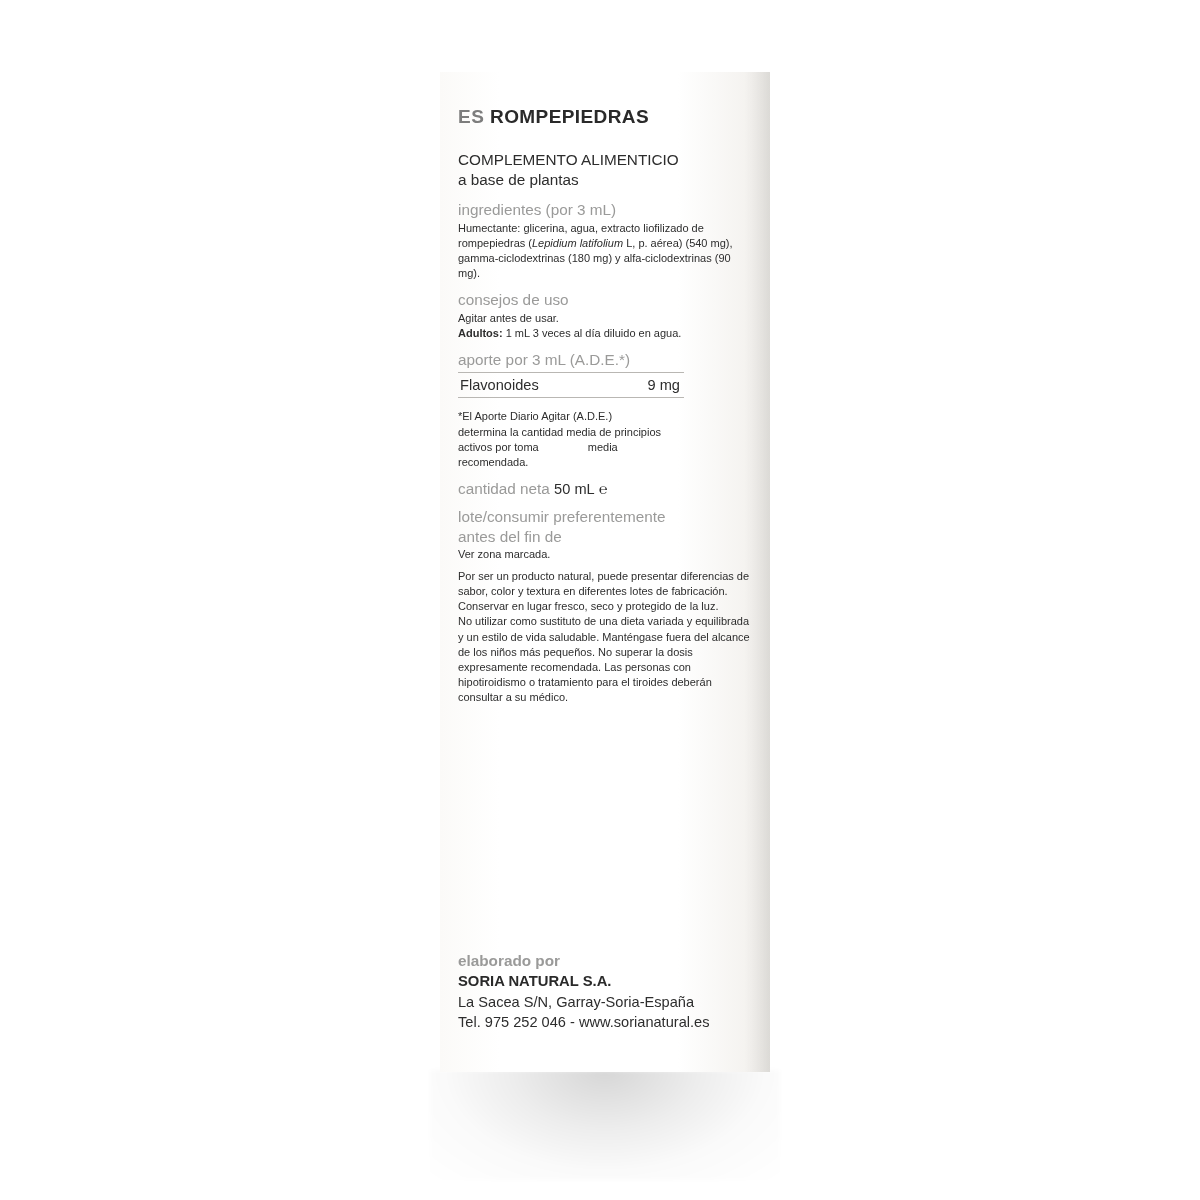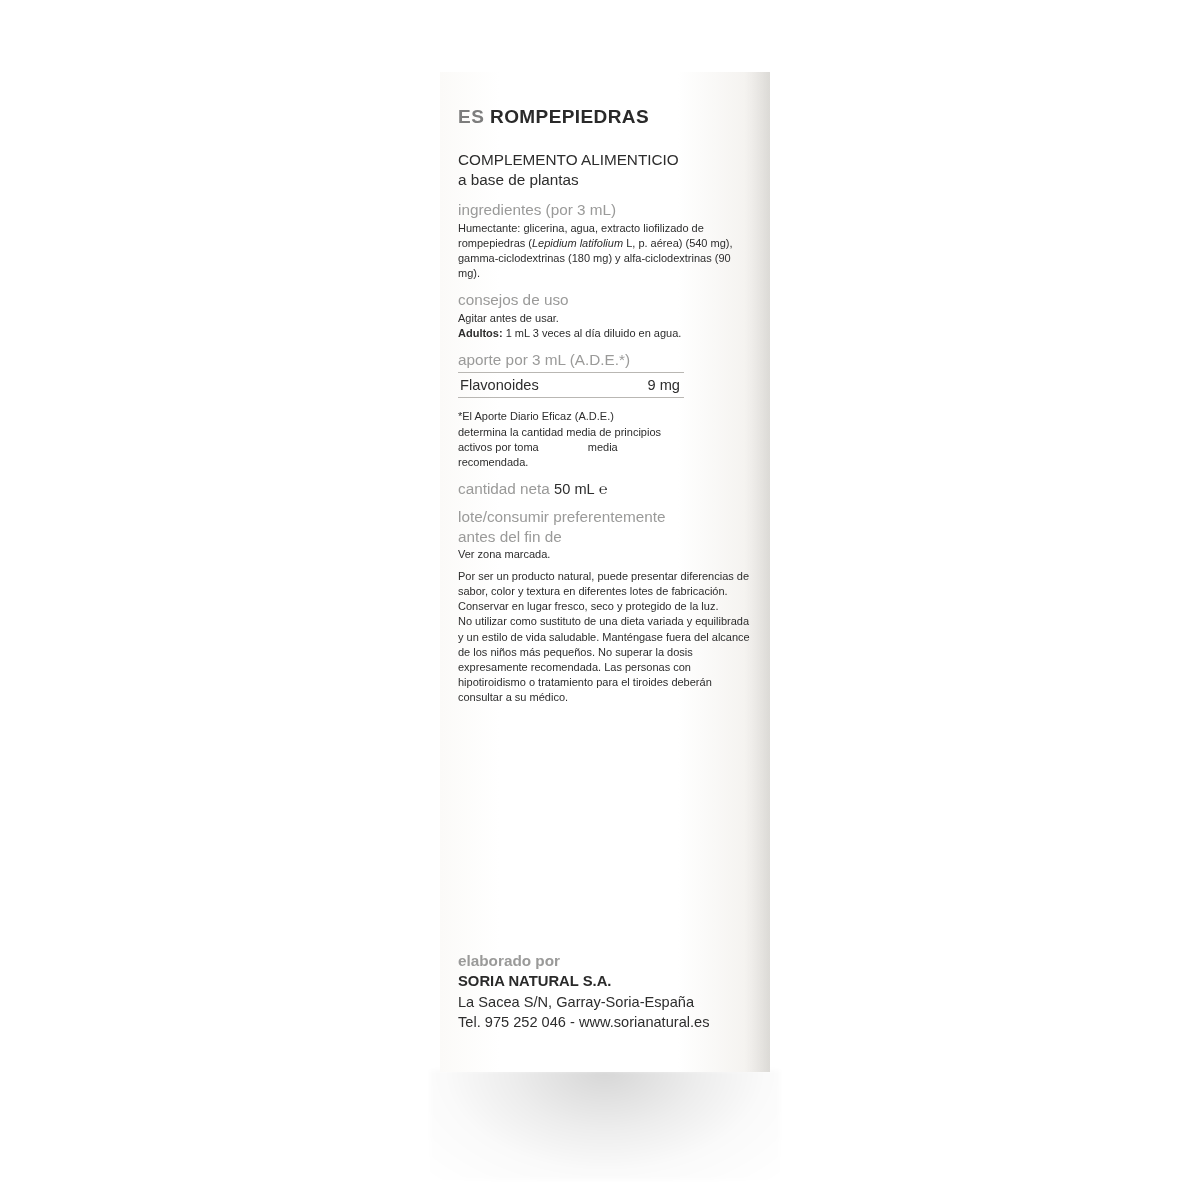--- a/index.html
+++ b/index.html
@@ -207,21 +207,21 @@
 
     <div class="section-head">aporte por 3 mL (A.D.E.*)</div>
     <div id="nutrition">
       <div class="row">
         <span>Flavonoides</span>
         <span>9 mg</span>
       </div>
     </div>
 
     <div class="body-text" id="ade-note">
-      <div>*El Aporte Diario Eficaz (A.D.E.)</div>
+      <div>*El Aporte Diario Agitar (A.D.E.)</div>
       <div>determina la cantidad media de principios</div>
       <div>
         <span>activos por toma</span>
         <span class="spaced" style="margin-left:46px">media</span>
       </div>
       <div>recomendada.</div>
     </div>
 
     <div class="net-line">
       <span>cantidad neta</span>

